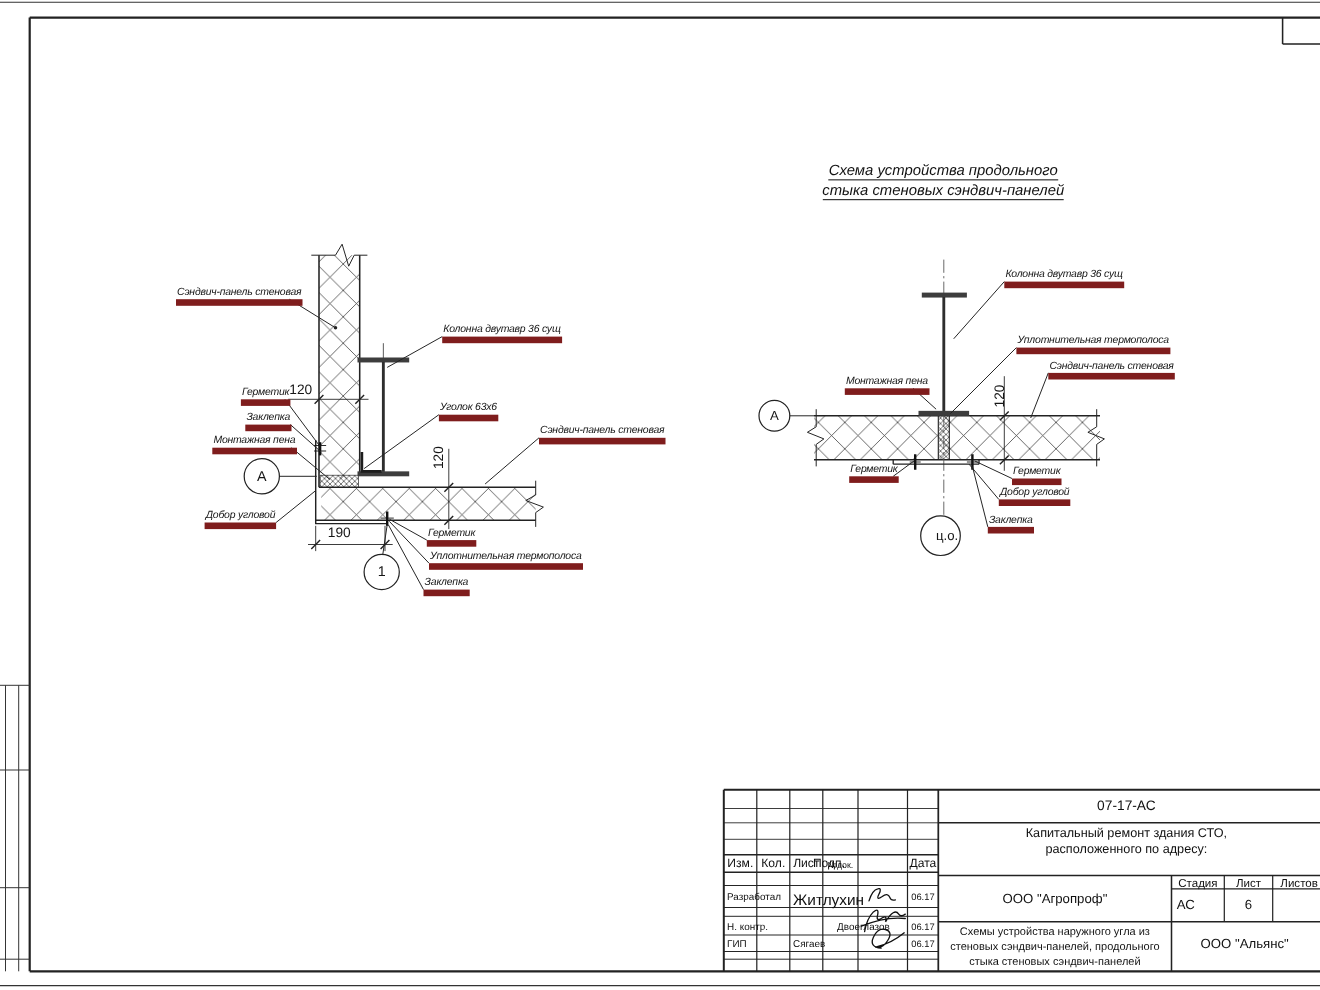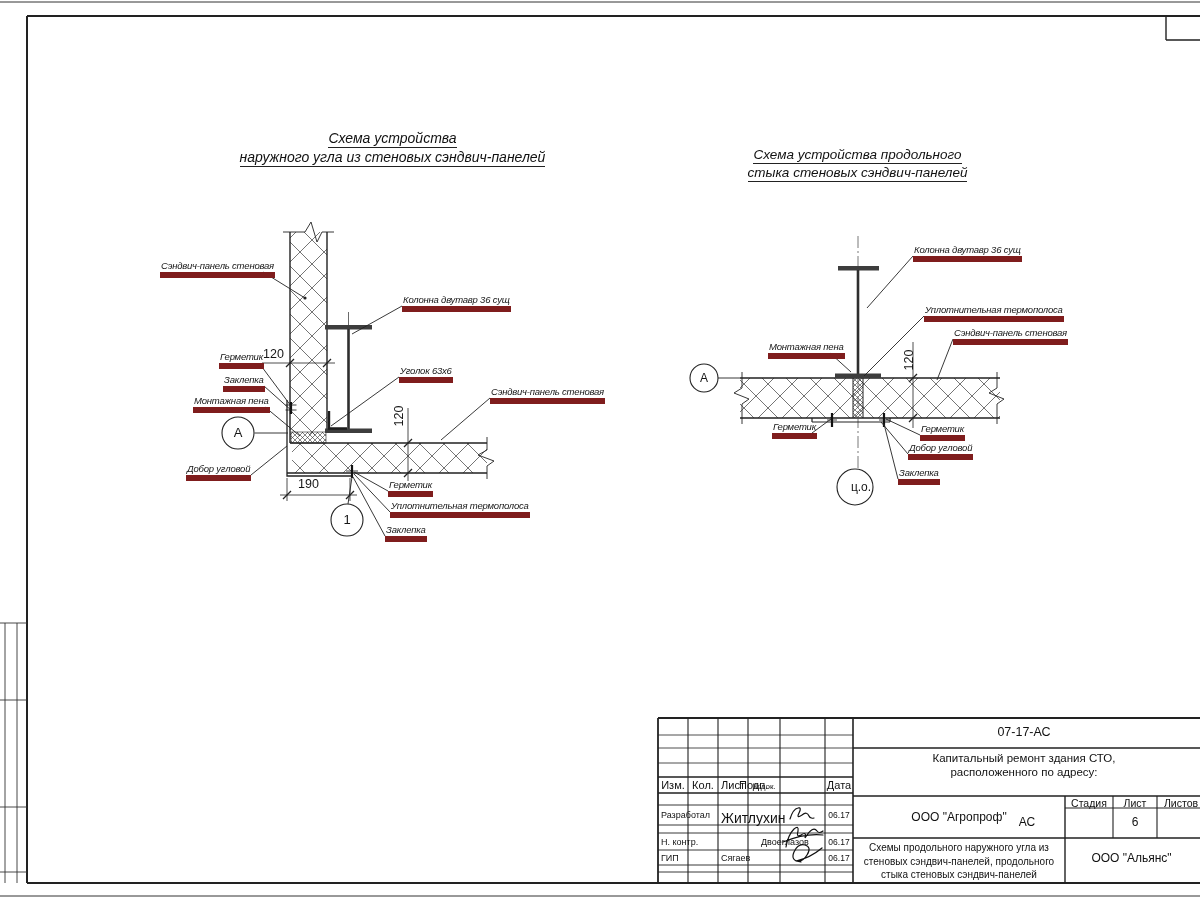--- a/index.html
+++ b/index.html
@@ -179,24 +179,20 @@
       <path d="M1113 796 V838 M1157 796 V838 M1065 808 H1200" stroke-width="1.1"></path>
     </g>
 
     <g stroke="#111" stroke-width="1.2" fill="none" stroke-linecap="round">
       <path d="M790 819 q3 -10 8 -11 q4 -1 1 5 q-3 6 3 2 q5 -4 7 1 q1 3 5 2"></path>
       <path d="M786 847 q2 -12 8 -18 q5 -4 4 2 q-2 7 3 4 q6 -4 4 3 q8 -13 12 -7 q2 3 6 0 M783 842 q22 -9 40 -7"></path>
       <path d="M801 862 q-11 -1 -7 -10 q4 -9 11 -7 q7 2 2 10 q-5 8 -11 6 M796 861 q14 -3 26 -13"></path>
     </g>
   </svg>
 
-  <div class="dtitle" style="left:225px;top:130px;width:335px;">
-    <div><span>Схема устройства</span></div>
-    <div><span>наружного угла из стеновых сэндвич-панелей</span></div>
-  </div>
   <div class="dtitle" style="left:720px;top:147px;width:275px;font-size:13.5px;">
     <div><span>Схема устройства продольного</span></div>
     <div><span>стыка стеновых сэндвич-панелей</span></div>
   </div>
 
   <span class="lbl" style="left:160px;top:260px;">Сэндвич-панель стеновая</span>
   <span class="lbl" style="left:402px;top:294px;">Колонна двутавр 36 сущ</span>
   <span class="lbl" style="left:219px;top:351px;">Герметик</span>
   <span class="lbl" style="left:223px;top:374px;">Заклепка</span>
   <span class="lbl" style="left:193px;top:395px;">Монтажная пена</span>
@@ -228,24 +224,24 @@
 
   <span class="tb ctr" style="left:853px;top:725px;width:342px;font-size:12.5px;">07-17-АС</span>
   <div class="tb ctr" style="left:858px;top:751px;width:332px;font-size:11.5px;">
     <div>Капитальный ремонт здания СТО,</div>
     <div>расположенного по адресу:</div>
   </div>
   <span class="tb ctr" style="left:853px;top:810px;width:212px;font-size:12px;">ООО "Агропроф"</span>
   <span class="tb ctr" style="left:1065px;top:797px;width:48px;font-size:10.5px;">Стадия</span>
   <span class="tb ctr" style="left:1113px;top:797px;width:44px;font-size:10.5px;">Лист</span>
   <span class="tb ctr" style="left:1157px;top:797px;width:48px;font-size:10.5px;">Листов</span>
-  <span class="tb ctr" style="left:1014px;top:815px;width:26px;font-size:12px;">АС</span>
+  <span class="tb ctr" style="left:1065px;top:815px;width:26px;font-size:12px;">АС</span>
   <span class="tb ctr" style="left:1113px;top:815px;width:44px;font-size:12px;">6</span>
   <div class="tb ctr" style="left:856px;top:841px;width:206px;font-size:10px;line-height:13.5px;">
-    <div>Схемы продольного наружного угла из</div>
+    <div>Схемы устройства наружного угла из</div>
     <div>стеновых сэндвич-панелей, продольного</div>
     <div>стыка стеновых сэндвич-панелей</div>
   </div>
   <span class="tb ctr" style="left:1065px;top:851px;width:133px;font-size:12px;">ООО "Альянс"</span>
 
   <span class="tb ctr" style="left:658px;top:779px;width:30px;font-size:11px;">Изм.</span>
   <span class="tb ctr" style="left:688px;top:779px;width:30px;font-size:11px;">Кол.</span>
   <span class="tb ctr" style="left:718px;top:779px;width:30px;font-size:11px;">Лист</span>
   <span class="tb ctr" style="left:748px;top:782px;width:32px;font-size:8px;">№док.</span>
   <span class="tb ctr" style="left:739px;top:779px;width:21px;font-size:11px;">Подп.</span>

